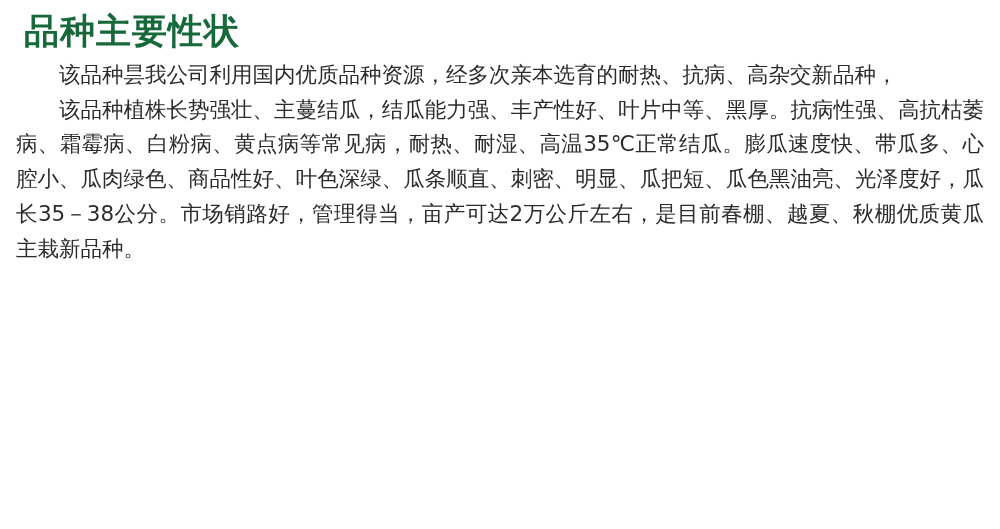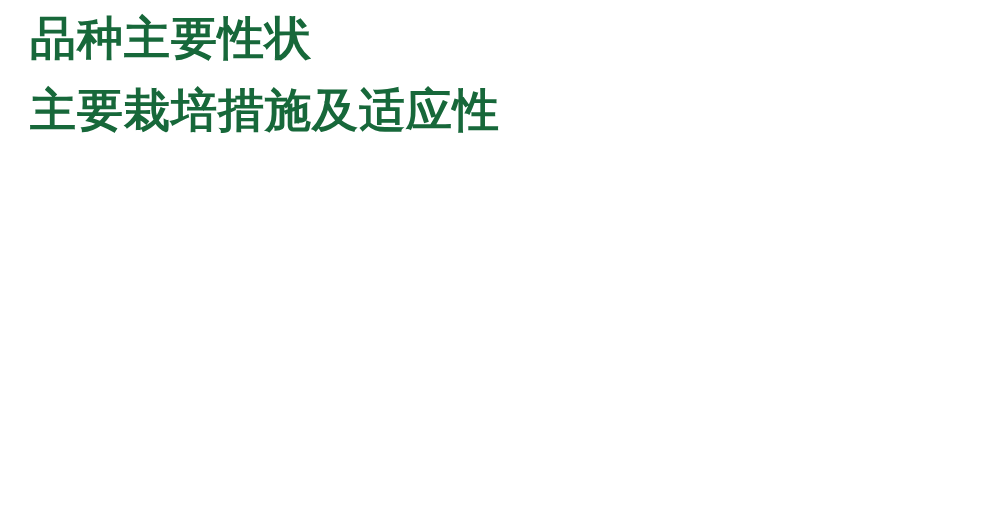--- a/index.html
+++ b/index.html
@@ -15,25 +15,25 @@
   }
   .page {
     position: relative;
     width: 1000px;
     height: 529px;
     box-sizing: border-box;
     padding: 8px 14px 0 14px;
   }
   .heading {
     color: #17683a;
-    font-size: 46px;
+    font-size: 35px;
     font-weight: bold;
     letter-spacing: 1px;
     line-height: 1.25;
-    margin: 8px;
+    margin: 2px;
     padding: 0 0 2px 8px;
     white-space: nowrap;
     font-family: Liberation Serif, serif;
   }
   .heading-1 {
     margin-top: 2px;
   }
   .heading-2 {
     margin-top: 12px;
   }
@@ -56,17 +56,20 @@
     text-indent: 2em;
   }
 </style>
 </head>
 <body>
 
 <div class="page">
 
   <h1 class="heading heading-1">品种主要性状</h1>
 
+  <div class="body-block">
+    <p class="para">该品种昙我公司利用国内优质品种资源，经多次亲本选育的耐热、抗病、高杂交新品种，</p>
+    <p class="para cont">该品种植株长势强壮、主蔓结瓜，结瓜能力强、丰产性好、叶片中等、黑厚。抗病性强、高抗枯萎病、霜霉病、白粉病、黄点病等常见病，耐热、耐湿、高温35℃正常结瓜。膨瓜速度快、带瓜多、心腔小、瓜肉绿色、商品性好、叶色深绿、瓜条顺直、刺密、明显、瓜把短、瓜色黑油亮、光泽度好，瓜长35－38公分。市场销路好，管理得当，亩产可达2万公斤左右，是目前春棚、越夏、秋棚优质黄瓜主栽新品种。</p>
+  </div>
 
-  <h1 class="heading heading-2">主要栽培措施及适应性</h1>
 
 
 </div>
 
 </body></html>

